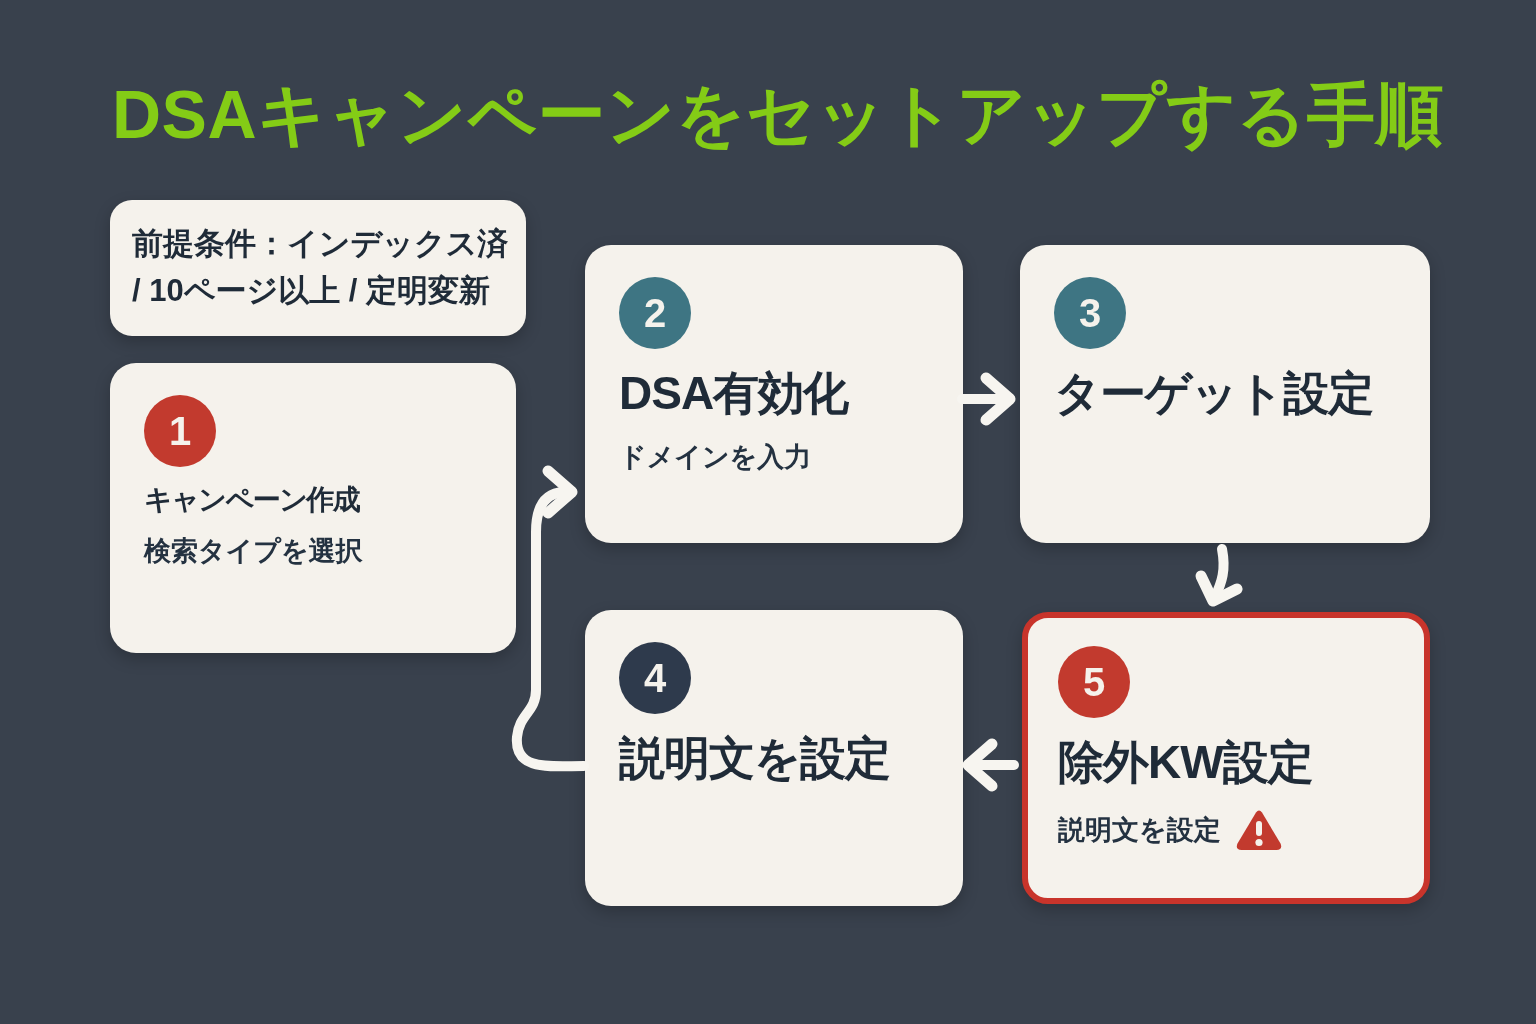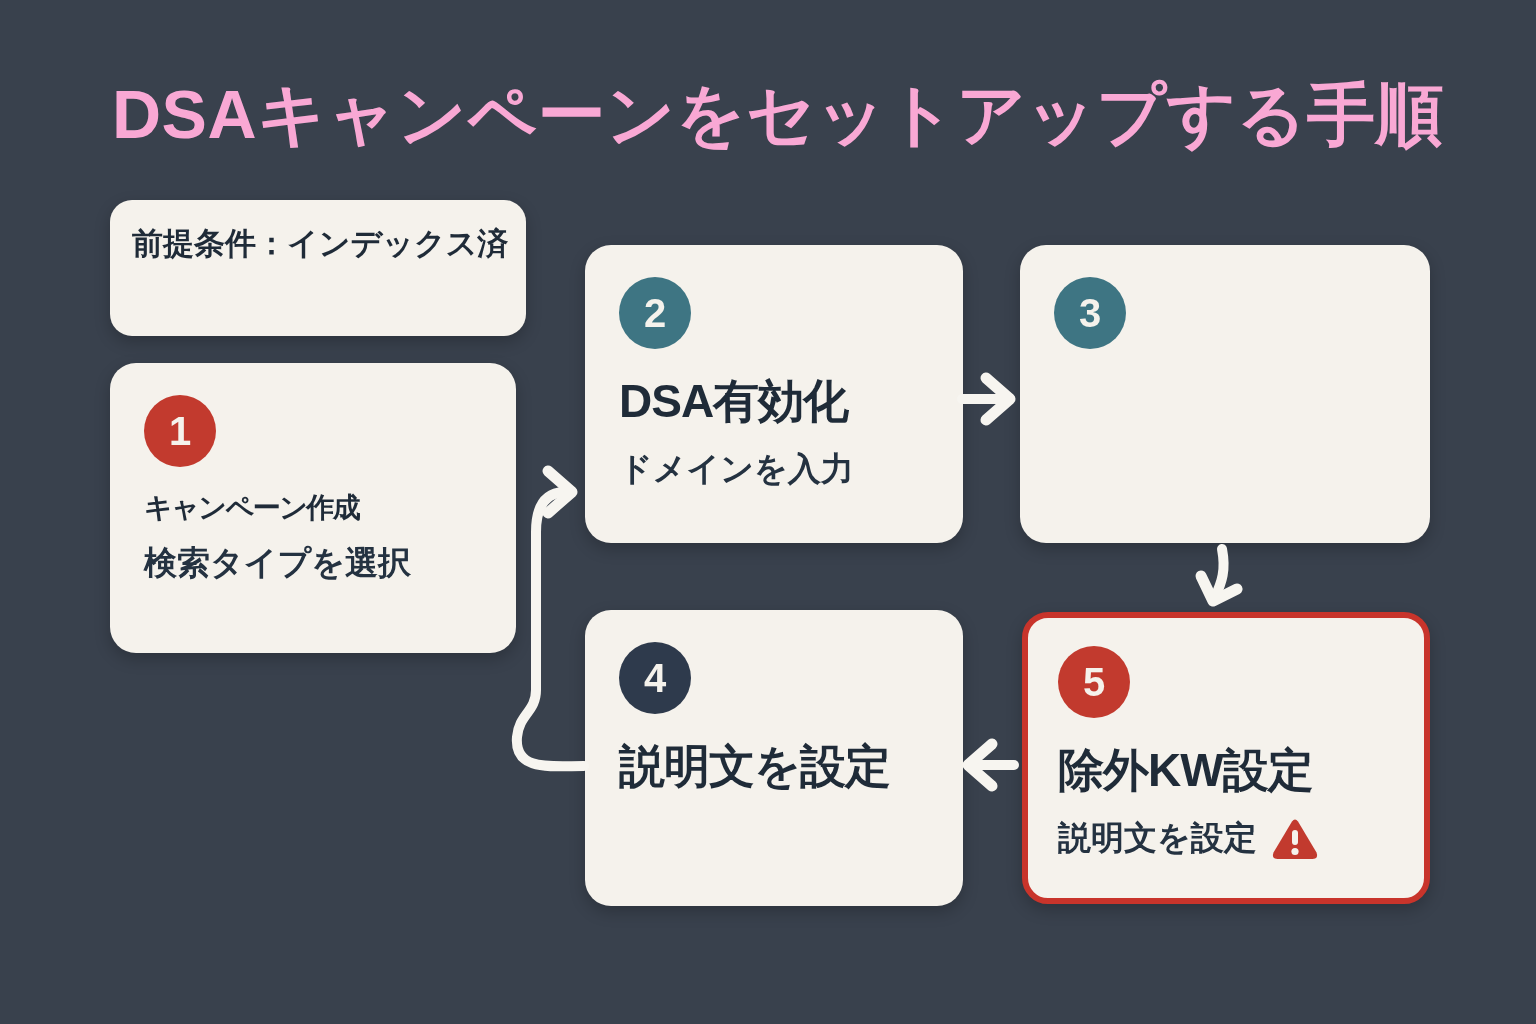--- a/index.html
+++ b/index.html
@@ -4,21 +4,21 @@
 <style>
   html,body{margin:0;padding:0;}
   body{
     width:1536px;height:1024px;overflow:hidden;position:relative;
     background:#39414D;
     font-family:"Liberation Sans","DejaVu Sans",sans-serif;
   }
   .page{position:absolute;inset:0;}
   .title{
     position:absolute;left:112px;top:70px;margin:0;
-    font-size:68px;font-weight:900;color:#f9a8d4;letter-spacing:0.5px;
+    font-size:68px;font-weight:900;color:#84cc16;letter-spacing:0.5px;
     white-space:nowrap;
   }
   .card{
     position:absolute;background:#F5F2EC;border-radius:26px;
     box-sizing:border-box;box-shadow:0 6px 16px rgba(0,0,0,0.22);
   }
   .prereq{
     left:110px;top:200px;width:416px;height:136px;border-radius:22px;
     padding:20px 22px;font-size:31px;font-weight:700;line-height:1.52;
     color:#1F2B38;white-space:nowrap;
@@ -28,64 +28,66 @@
   .s2{left:585px;top:245px;width:378px;height:298px;}
   .s3{left:1020px;top:245px;width:410px;height:298px;}
   .s4{left:585px;top:610px;width:378px;height:296px;}
   .s5{left:1022px;top:612px;width:408px;height:292px;border:6px solid #C8342B;padding:26px 30px;}
   .badge{
     width:72px;height:72px;border-radius:50%;margin-top:2px;
     display:flex;align-items:center;justify-content:center;
     color:#F5F2EC;font-size:40px;font-weight:800;
   }
   .step-title{
-    margin-top:22px;font-size:46px;font-weight:800;color:#1F2B38;
+    margin-top:14px;font-size:46px;font-weight:800;color:#1F2B38;
     letter-spacing:-1px;white-space:nowrap;
   }
   .s1 .step-title{font-size:28px;letter-spacing:-1.5px;}
   .step-sub{
-    margin-top:14px;font-size:33px;font-weight:600;color:#243241;
+    margin-top:14px;font-size:27px;font-weight:600;color:#243241;
     display:flex;align-items:center;gap:14px;white-space:nowrap;
   }
   .arrows{position:absolute;left:0;top:0;pointer-events:none;}
   .arrows path{fill:none;stroke:#F7F5F0;stroke-width:10;stroke-linecap:round;stroke-linejoin:round;}
   .arrows path.head{stroke-width:11;}
   .warn-icon{flex:0 0 auto;}
   .warn-tri{fill:#C23A2E;}
   .warn-mark{fill:#F5F2EC;}
 </style>
 </head>
 <body>
 
 <div class="page">
 
   <h1 class="title">DSAキャンペーンをセットアップする手順</h1>
 
   <div class="card prereq">
     <div>前提条件：インデックス済</div>
+    <div>/ 10ページ以上 / 定明変新</div>
   </div>
 
   <div class="card step s1">
     <div class="badge" style="background-color: rgb(194, 58, 46);">1</div>
     <div class="step-title">キャンペーン作成</div>
     <div class="step-sub">
       <span>検索タイプを選択</span>
     </div>
   </div>
 
   <div class="card step s2">
     <div class="badge" style="background-color: rgb(62, 117, 131);">2</div>
     <div class="step-title">DSA有効化</div>
     <div class="step-sub">
       <span>ドメインを入力</span>
     </div>
   </div>
 
   <div class="card step s3">
     <div class="badge" style="background-color: rgb(62, 117, 131);">3</div>
+    <div class="step-title">ターゲット設定</div>
   </div>
 
   <div class="card step s4">
     <div class="badge" style="background-color: rgb(46, 58, 76);">4</div>
     <div class="step-title">説明文を設定</div>
   </div>
 
   <div class="card step s5">
     <div class="badge" style="background-color: rgb(194, 58, 46);">5</div>
     <div class="step-title">除外KW設定</div>

